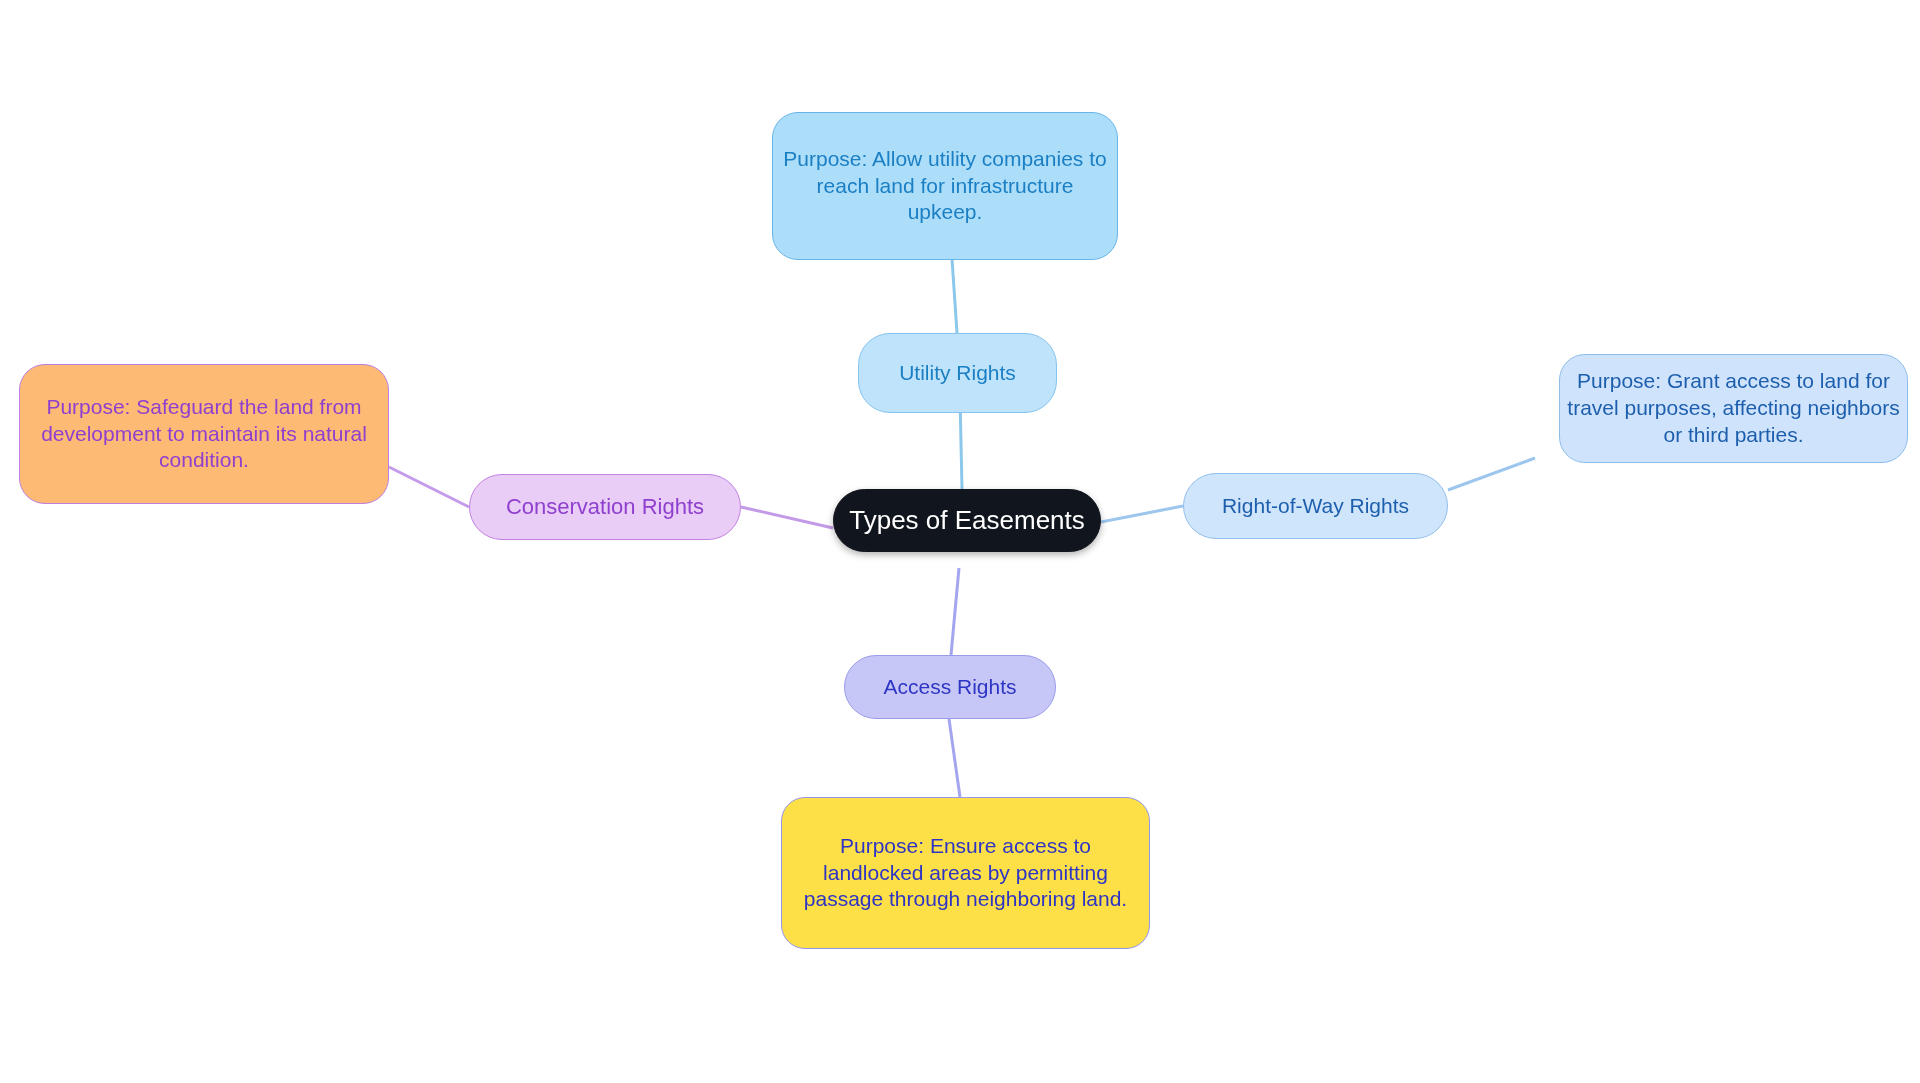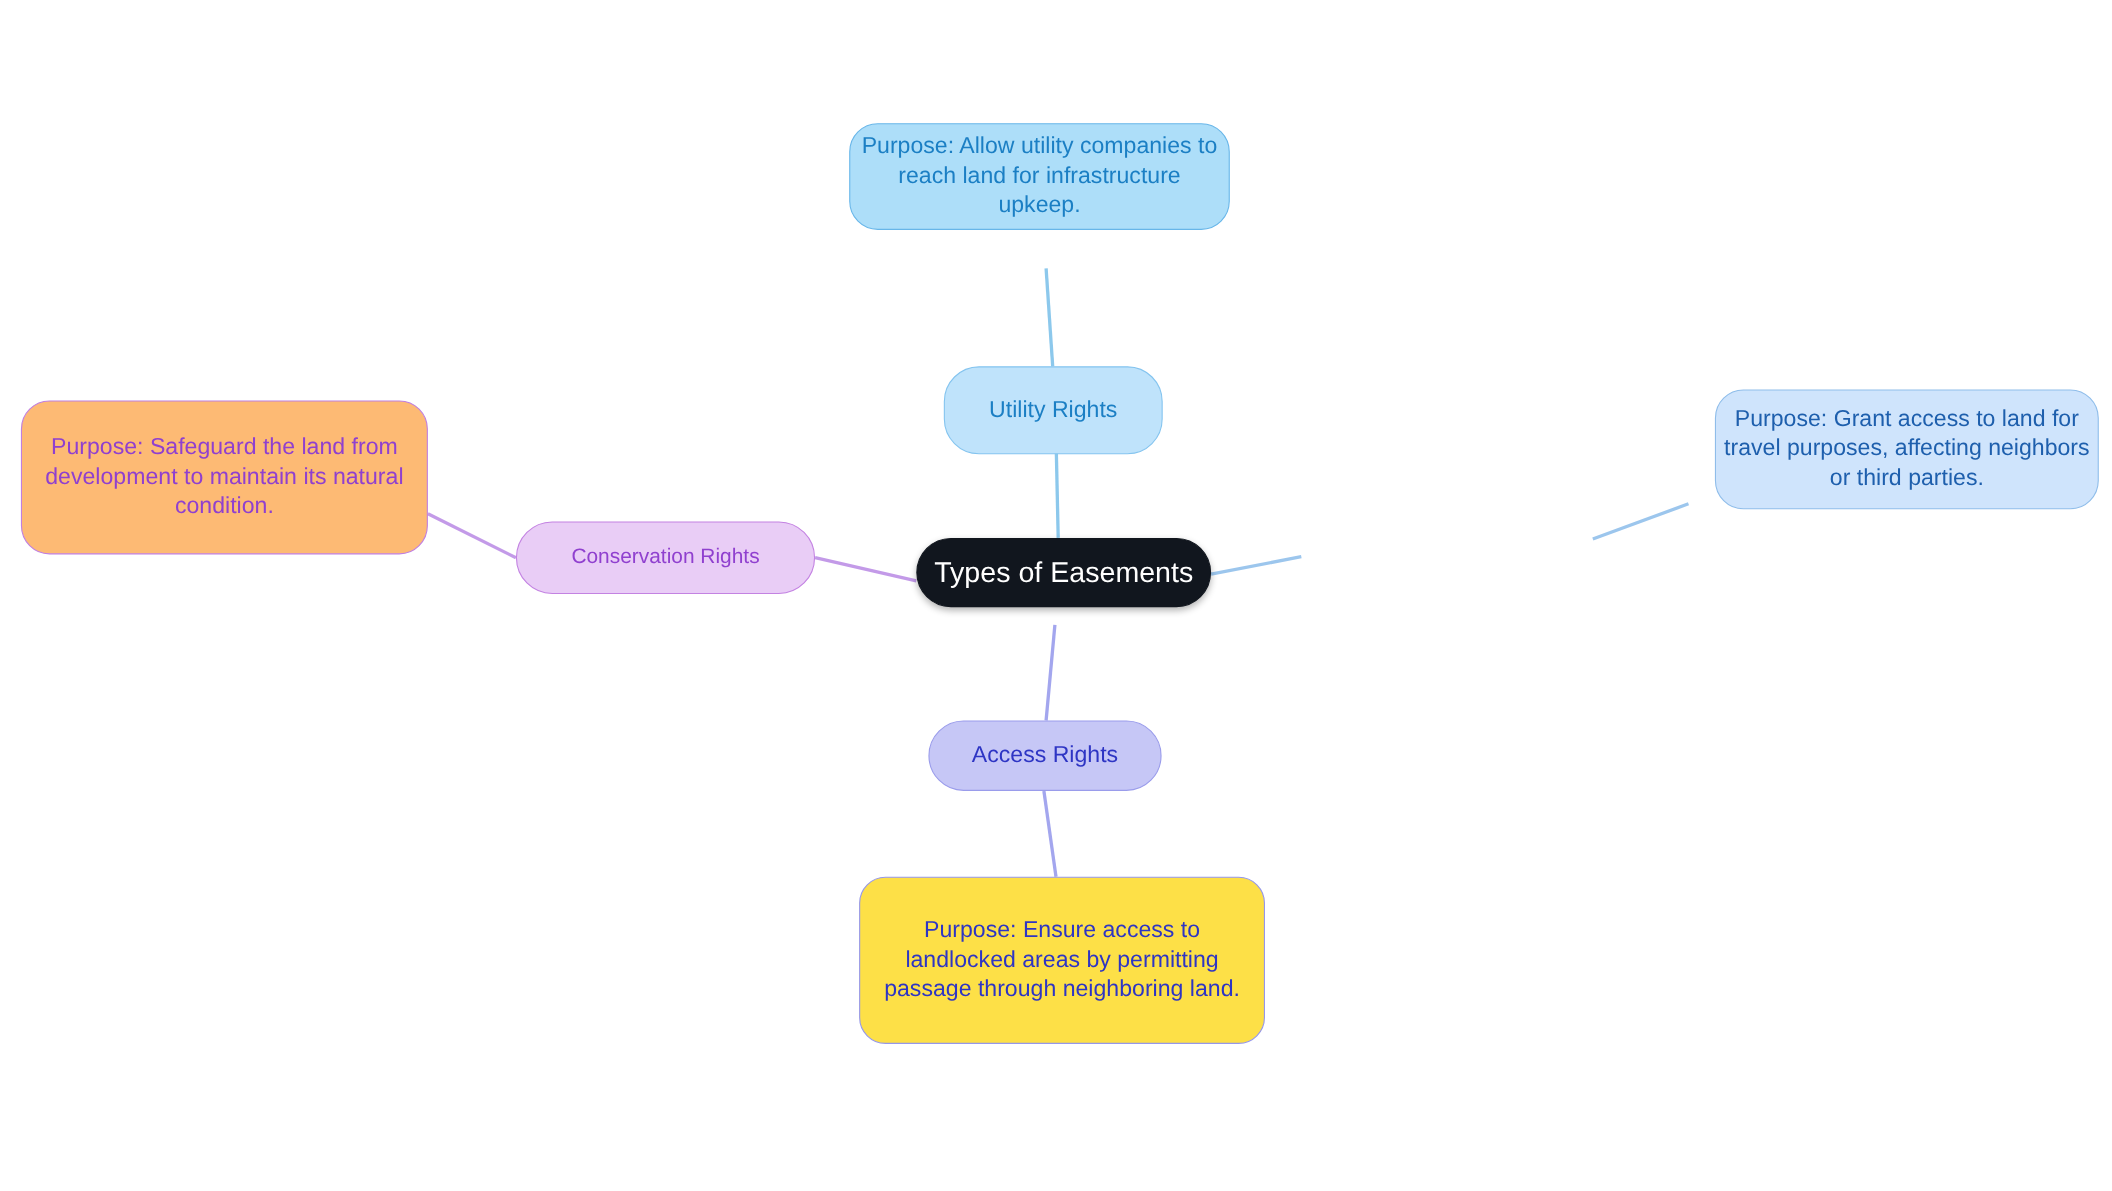--- a/index.html
+++ b/index.html
@@ -69,21 +69,21 @@
     background: #bfe3fb;
     border-color: #84c4ef;
     border-radius: 32px;
     color: #1b7fc4;
     font-size: 21px;
   }
   .node.utility-detail {
     left: 772px;
     top: 112px;
     width: 346px;
-    height: 97px;
+    height: 148px;
     background: #addef9;
     border-color: #68b6e9;
     border-radius: 26px;
     color: #1b7fc4;
     font-size: 21px;
   }
 
   
   .node.row-branch {
     left: 1183px;
@@ -136,21 +136,21 @@
   
   .node.conservation-branch {
     left: 469px;
     top: 474px;
     width: 272px;
     height: 66px;
     background: #e9cdf6;
     border-color: #c382e2;
     border-radius: 33px;
     color: #9040cf;
-    font-size: 19px;
+    font-size: 22px;
   }
   .node.conservation-detail {
     left: 19px;
     top: 364px;
     width: 370px;
     height: 140px;
     background: #fdba74;
     border-color: #c07fe0;
     border-radius: 26px;
     color: #9040cf;
@@ -186,20 +186,23 @@
   </div>
 
   <div class="node utility-detail">
     <span class="node-label">Purpose: Allow utility companies to reach land for infrastructure upkeep.</span>
   </div>
 
   <div class="node utility-branch">
     <span class="node-label">Utility Rights</span>
   </div>
 
+  <div class="node row-branch">
+    <span class="node-label">Right-of-Way Rights</span>
+  </div>
 
   <div class="node row-detail">
     <span class="node-label">Purpose: Grant access to land for travel purposes, affecting neighbors or third parties.</span>
   </div>
 
   <div class="node access-branch">
     <span class="node-label">Access Rights</span>
   </div>
 
   <div class="node access-detail">

